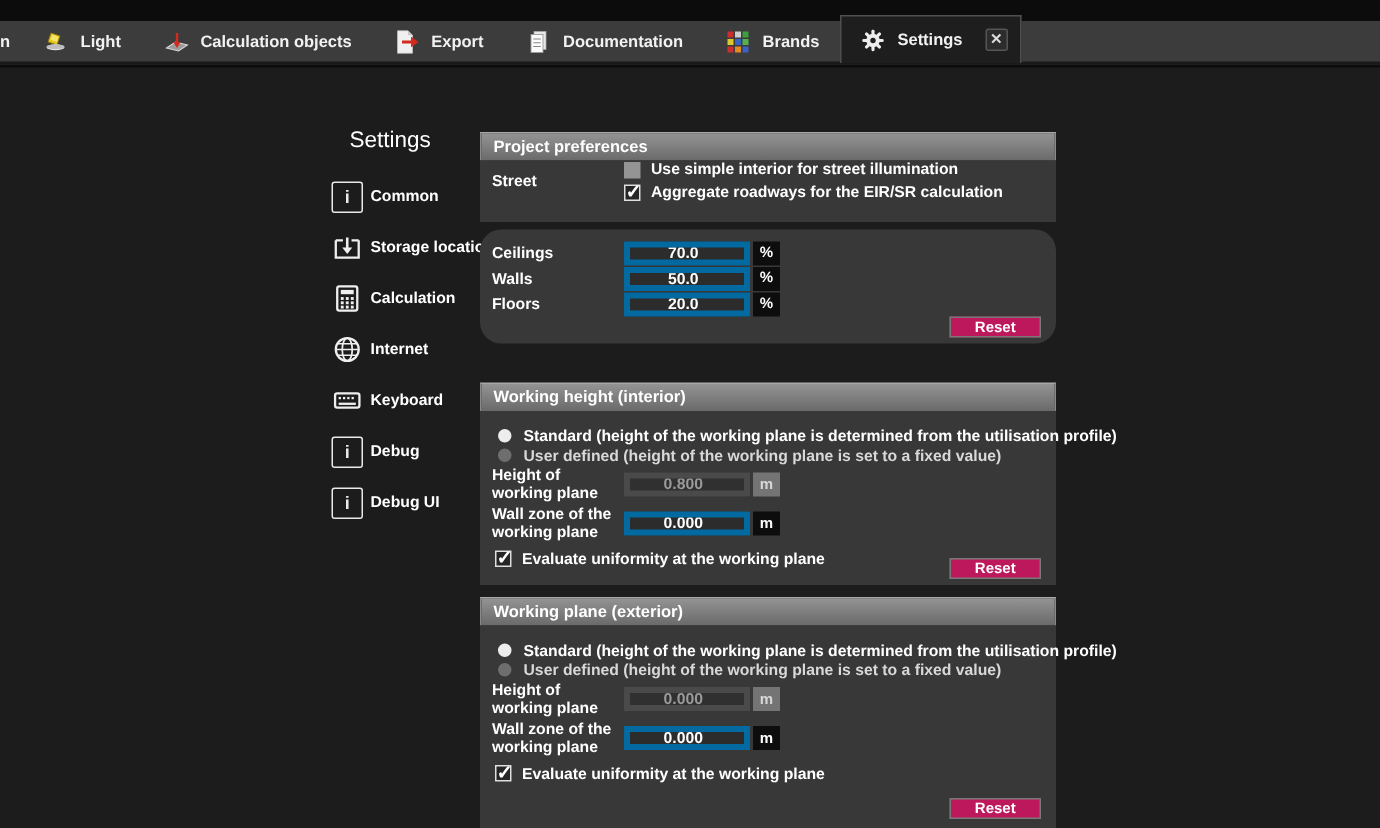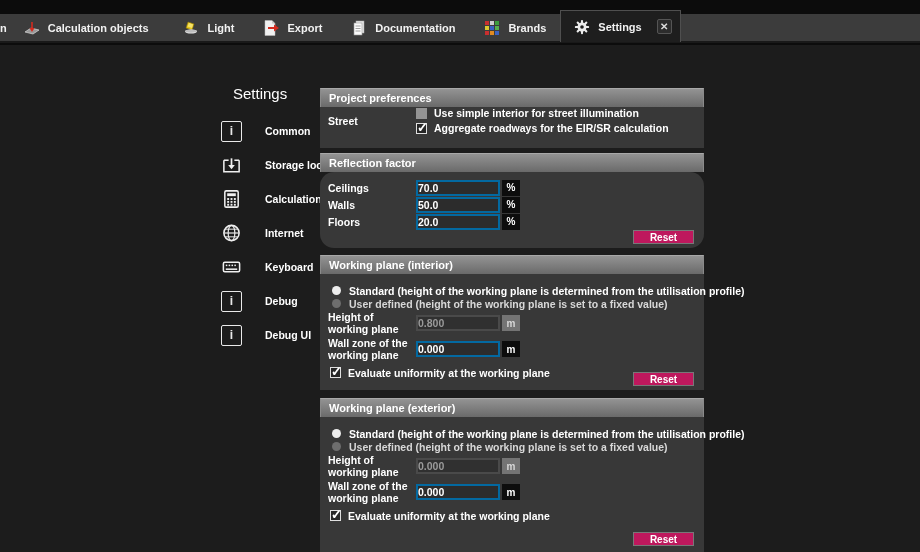--- a/index.html
+++ b/index.html
@@ -48,41 +48,41 @@
   .side-item {
     display:flex; align-items:center;
     width:96px; height:26px; margin-bottom:8px;
     padding-left:6px; cursor:default;
   }
   .side-item.selected { background:#585858; height:30px; margin-top:-2px; margin-bottom:6px; }
   .side-icon { width:21px; height:21px; border:1.5px solid #e9e9e9; border-radius:2px;
     display:flex; align-items:center; justify-content:center; flex:0 0 auto;
     font-size:12px; font-weight:bold; color:#e9e9e9; background:transparent; }
   .side-icon.noborder { border:none; }
-  .side-label { font-size:10.5px; font-weight:bold; color:#fff; margin-left:23px; white-space:nowrap; }
+  .side-label { font-size:10.5px; font-weight:bold; color:#fff; margin-left:5px; white-space:nowrap; }
 
   
   .panel { position:absolute; left:320px; width:384px; }
   .panel-header {
     height:19px; line-height:19px; padding-left:8px;
     font-size:11px; font-weight:bold; color:#fff;
     background:linear-gradient(#939393,#6a6a6a);
     border-top:1px solid #a8a8a8; border-left:1px solid #8a8a8a; border-right:1px solid #8a8a8a;
   }
   .panel-body { background:#383838; position:relative; }
 
   .row { display:flex; align-items:center; }
   .flabel { font-size:10.5px; font-weight:bold; color:#fff; width:96px; padding-left:8px; line-height:12px; }
 
   .inp-group { display:flex; align-items:center; }
   .field {
     width:84px; height:16px; background:#2c2c2c;
-    border:2px solid #0369a1; color:#fff;
+    border:4px solid #0369a1; color:#fff;
     font-family:"Liberation Sans", sans-serif;
-    font-size:10.5px; font-weight:bold; text-align:left; padding-right:5px;
+    font-size:10.5px; font-weight:bold; text-align:center; padding-right:5px;
     outline:none;
   }
   .unit {
     width:18px; height:16px; margin-left:2px;
     background:#0d0d0d; color:#fff;
     font-size:10px; font-weight:bold;
     display:flex; align-items:center; justify-content:center;
   }
   .field.disabled { color:#9a9a9a; background:#303030; border-color:#4a4a4a; }
   .unit.disabled { background:#747474; color:#d8d8d8; }
@@ -109,41 +109,41 @@
   svg { display:block; }
 </style>
 </head>
 <body>
 
 <div class="toolbar">
   <div class="tab partial">
     <span>n</span>
   </div>
 
-  <div class="tab">
-    <span class="ticon">
-      <svg viewBox="0 0 18 18" width="18" height="18">
-        <polygon points="2,13 8,9 16,11 10,15" fill="#9a9a9a" stroke="#d8d8d8" stroke-width="0.7"></polygon>
-        <line x1="9" y1="3" x2="9" y2="10" stroke="#d42a1e" stroke-width="1.6"></line>
-        <polygon points="6.5,9 11.5,9 9,13" fill="#d42a1e"></polygon>
-      </svg>
-    </span>
-    <span>Calculation objects</span>
-  </div>
-
   <div class="tab" style="margin-left:6px;">
     <span class="ticon">
       <svg viewBox="0 0 18 18" width="18" height="18">
         <polygon points="5,3 11,5 9,11 3,9" fill="#e6c619" stroke="#8a7410" stroke-width="0.6"></polygon>
         <polygon points="6,4 10,5.5 9,9 4.5,7.5" fill="#f5e26a"></polygon>
         <ellipse cx="8" cy="12.5" rx="6" ry="2" fill="#e9e9e9"></ellipse>
         <ellipse cx="8" cy="12.2" rx="6" ry="1.6" fill="#bdbdbd"></ellipse>
       </svg>
     </span>
     <span>Light</span>
+  </div>
+
+  <div class="tab">
+    <span class="ticon">
+      <svg viewBox="0 0 18 18" width="18" height="18">
+        <polygon points="2,13 8,9 16,11 10,15" fill="#9a9a9a" stroke="#d8d8d8" stroke-width="0.7"></polygon>
+        <line x1="9" y1="3" x2="9" y2="10" stroke="#d42a1e" stroke-width="1.6"></line>
+        <polygon points="6.5,9 11.5,9 9,13" fill="#d42a1e"></polygon>
+      </svg>
+    </span>
+    <span>Calculation objects</span>
   </div>
 
   <div class="tab">
     <span class="ticon">
       <svg viewBox="0 0 18 18" width="18" height="18">
         <path d="M3,1.5 h7 l3,3 v12 h-10 z" fill="#f0f0f0" stroke="#bdbdbd" stroke-width="0.5"></path>
         <path d="M10,1.5 l3,3 h-3 z" fill="#c9c9c9"></path>
         <line x1="6" y1="9" x2="13" y2="9" stroke="#d42a1e" stroke-width="2"></line>
         <polygon points="12,5.5 17,9 12,12.5" fill="#d42a1e"></polygon>
       </svg>
@@ -304,21 +304,20 @@
                 <span class="tick">✓</span>
               </span>
             <span class="cb-label">Aggregate roadways for the EIR/SR calculation</span>
           </div>
         </div>
       </div>
     </div>
   </div>
 
   <div class="panel" style="top:108px;">
-    <div class="panel-header">Reflection factor</div>
     <div class="panel-body" style="height:76px;border-radius:14px;">
       <div class="row" style="padding-top:7px; height:24px;">
         <div class="flabel">Ceilings</div>
         <div class="inp-group">
           <input class="field" value="70.0" style="">
           <span class="unit">%</span>
         </div>
       </div>
       <div class="row" style="height:17px;">
         <div class="flabel">Walls</div>
@@ -332,21 +331,21 @@
         <div class="inp-group">
           <input class="field" value="20.0" style="">
           <span class="unit">%</span>
         </div>
       </div>
       <div class="reset-btn" style="bottom:4px;">Reset</div>
     </div>
   </div>
 
   <div class="panel" style="top:210px;">
-    <div class="panel-header">Working plane (interior)</div>
+    <div class="panel-header">Working height (interior)</div>
     <div class="panel-body" style="height:116px;">
       <div class="row" style="padding-top:10px; padding-left:12px; height:23px;">
         <span class="radio"></span>
         <span class="radio-label">Standard (height of the working plane is determined from the utilisation profile)</span>
       </div>
       <div class="row" style="padding-left:12px; height:13px;">
         <span class="radio off"></span>
         <span class="radio-label dim">User defined (height of the working plane is set to a fixed value)</span>
       </div>
       <div class="row" style="margin-top:4px; height:18px;">

